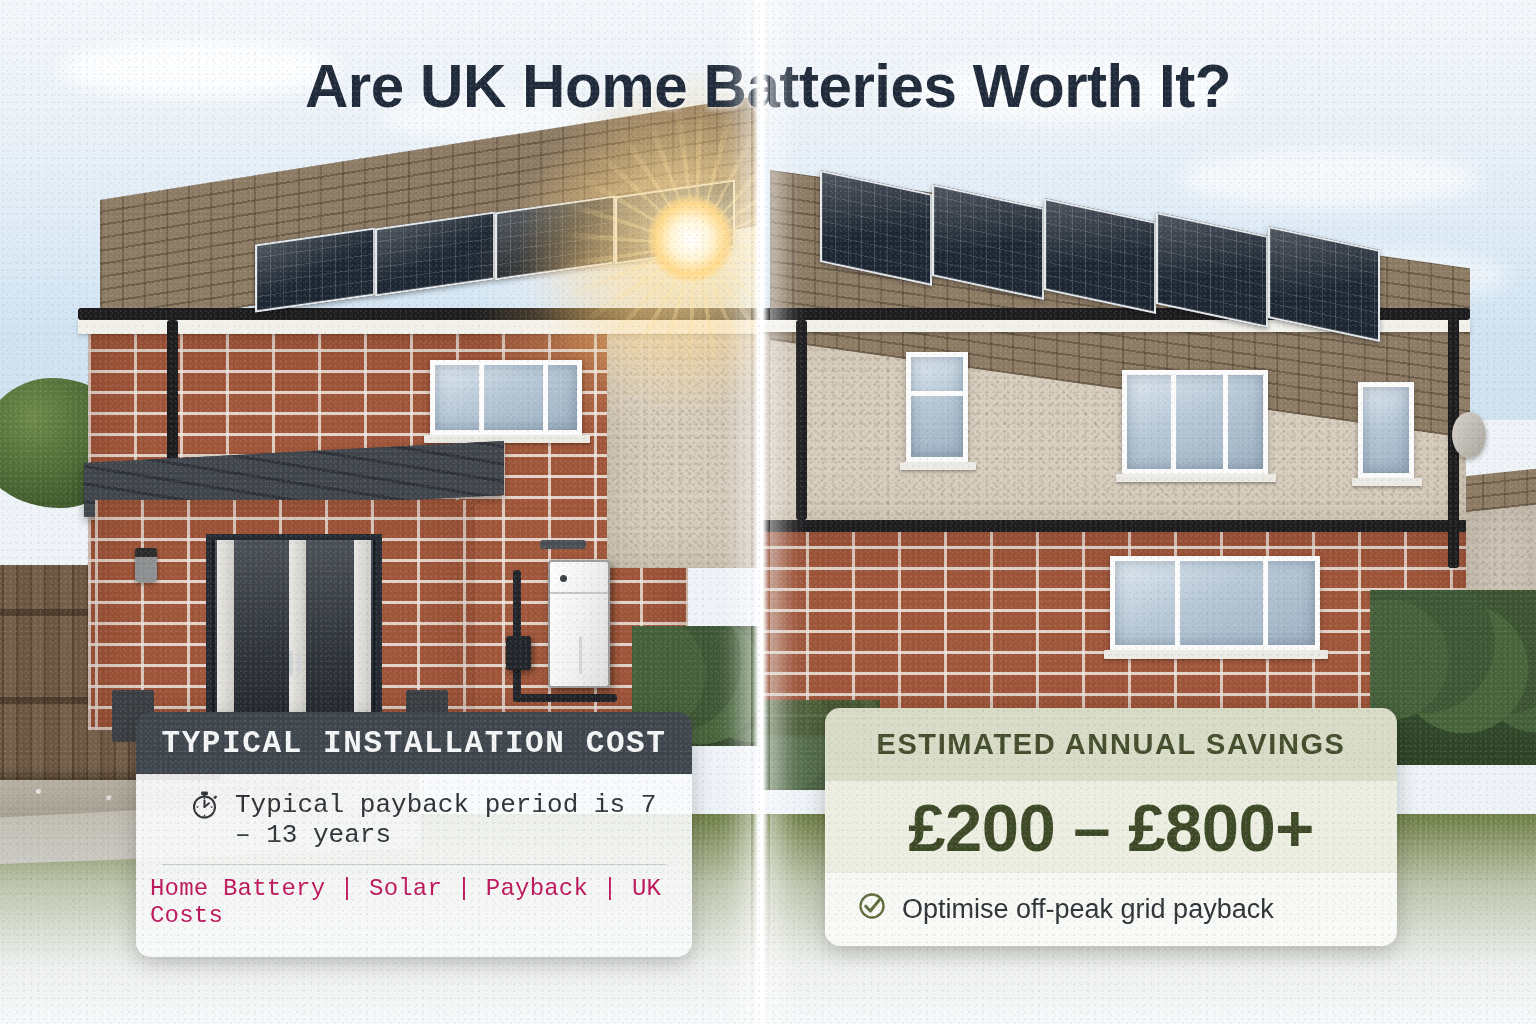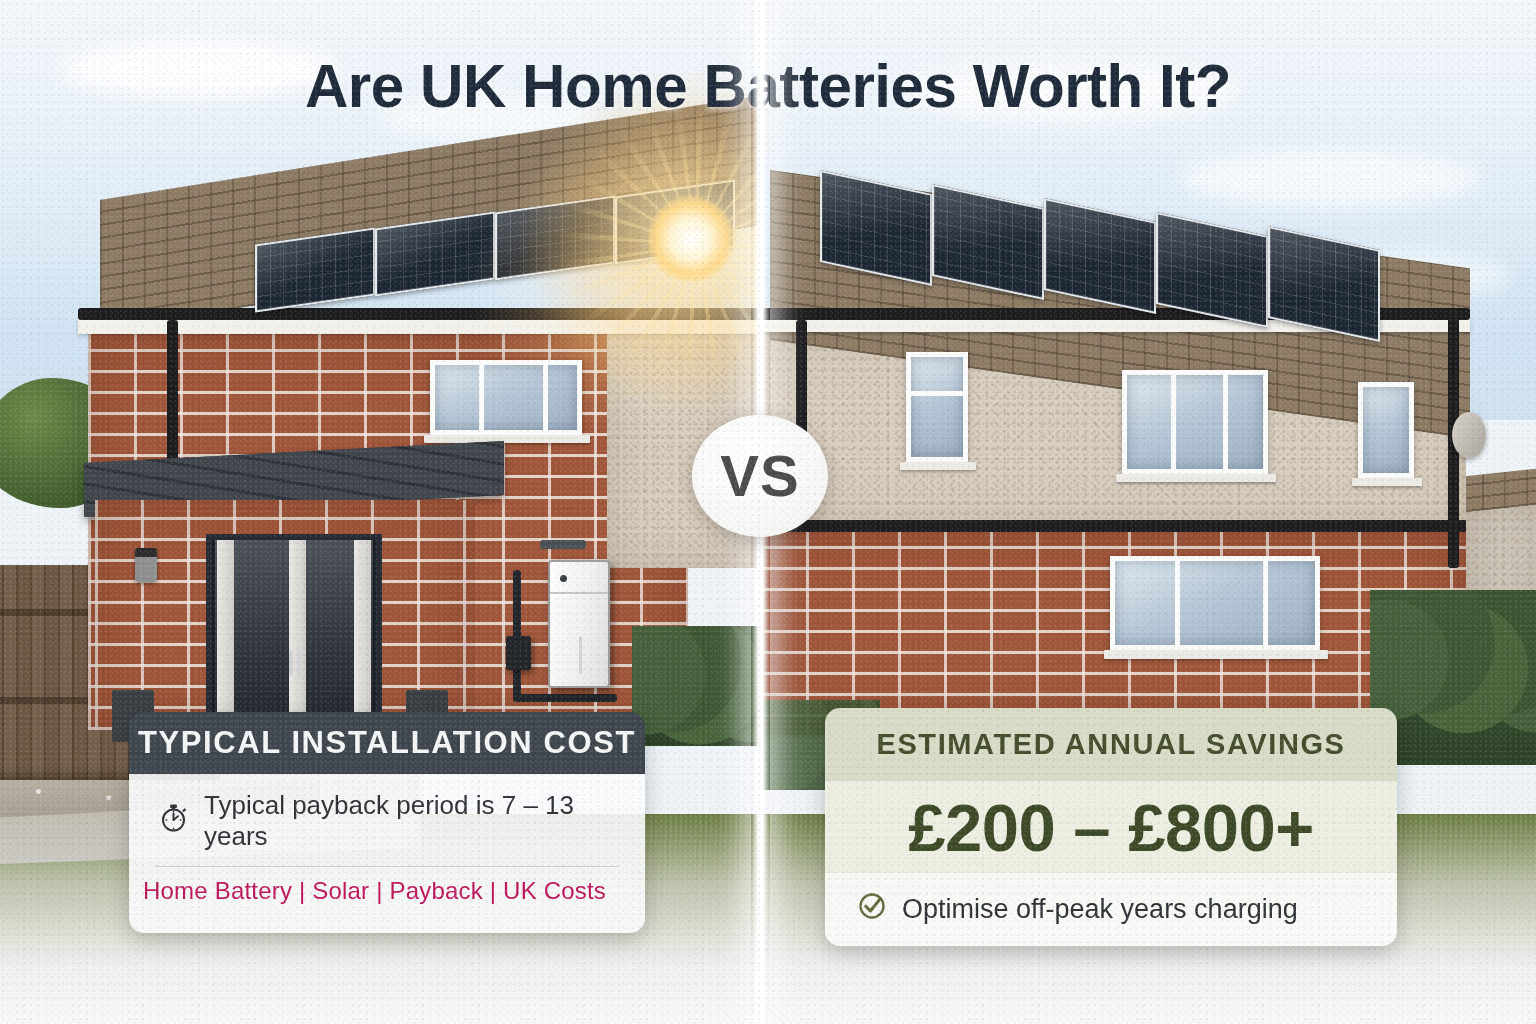--- a/index.html
+++ b/index.html
@@ -269,33 +269,33 @@
     text-align:center; font-weight:700; letter-spacing:1.6px;
     display:flex; align-items:center; justify-content:center;
   }
   .card-value{
     text-align:center; font-weight:700; letter-spacing:-.5px;
     display:flex; align-items:center; justify-content:center;
   }
   .card-foot{ padding:0; }
 
   
-  .card-left{ left:129px; top:712px; width:516px; }
+  .card-left{ left:136px; top:712px; width:556px;font-family:Liberation Mono, monospace; }
   .card-left .card-head{
     height:62px; background:#3f464d; color:#f4f5f6; font-size:31px;
   }
   .card-left .card-value{
     height:92px; background:#555d64; color:#ffffff; font-size:67px;
   }
   .card-left .card-foot{
     background:rgba(250,251,252,.9); padding:16px 0 12px;
   }
   .fact-row{
-    display:flex; align-items:center; gap:15px;
-    padding:0 30px 14px; font-size:26px; color:#2f3338;
+    display:flex; gap:15px;
+    padding:0 30px 14px; font-size:26px; color:#2f3338;margin-left:24px;
   }
   .rule{ height:1px; background:#c9ccd0; margin:0 26px 10px; }
   .tagline{
     text-align:left; font-size:24px; color:#be185d; padding:0 14px 16px;
     letter-spacing:.2px;
   }
 
   
   .card-right{ left:825px; top:708px; width:572px; }
   .card-right .card-head{
@@ -459,23 +459,20 @@
       <div class="mullion" style="left:60px; top:0; width:5px; height:100%;"></div>
       <div class="mullion" style="left:148px; top:0; width:5px; height:100%;"></div>
     </div>
     <div class="sill" style="left:344px; top:650px; width:224px; height:9px;"></div>
 
     <div class="hedge" style="left:610px; top:590px; width:180px; height:175px;"></div>
     <div class="hedge" style="left:0px; top:700px; width:120px; height:90px; opacity:.9;"></div>
   </div>
 
   <div class="divider"></div>
-  <div class="vs-badge">
-    <span>VS</span>
-  </div>
 
   <h1 class="headline">Are UK Home Batteries Worth It?</h1>
 
   <div class="bottom-fade"></div>
 
   <div class="card card-left">
     <div class="card-head">TYPICAL INSTALLATION COST</div>
     <div class="card-foot">
       <div class="fact-row">
         <span class="icon-sw">
@@ -503,19 +500,19 @@
     <div class="card-head">ESTIMATED ANNUAL SAVINGS</div>
     <div class="card-value">£200 – £800+</div>
     <div class="card-foot">
       <div class="check-row">
         <span class="icon-ck">
           <svg width="30" height="30" viewBox="0 0 30 30">
             <circle cx="15" cy="15" r="11.5" fill="none" stroke="#606b3c" stroke-width="2.3"></circle>
             <path d="M8.8 15.2 L13.4 20 L23.4 7.6" fill="none" stroke="#606b3c" stroke-width="3.1" stroke-linecap="round" stroke-linejoin="round"></path>
           </svg>
         </span>
-        <span>Optimise off-peak years charging</span>
+        <span>Optimise off-peak grid payback</span>
       </div>
     </div>
   </div>
 
   <div class="grain"></div>
 </div>
 
 </body></html>

